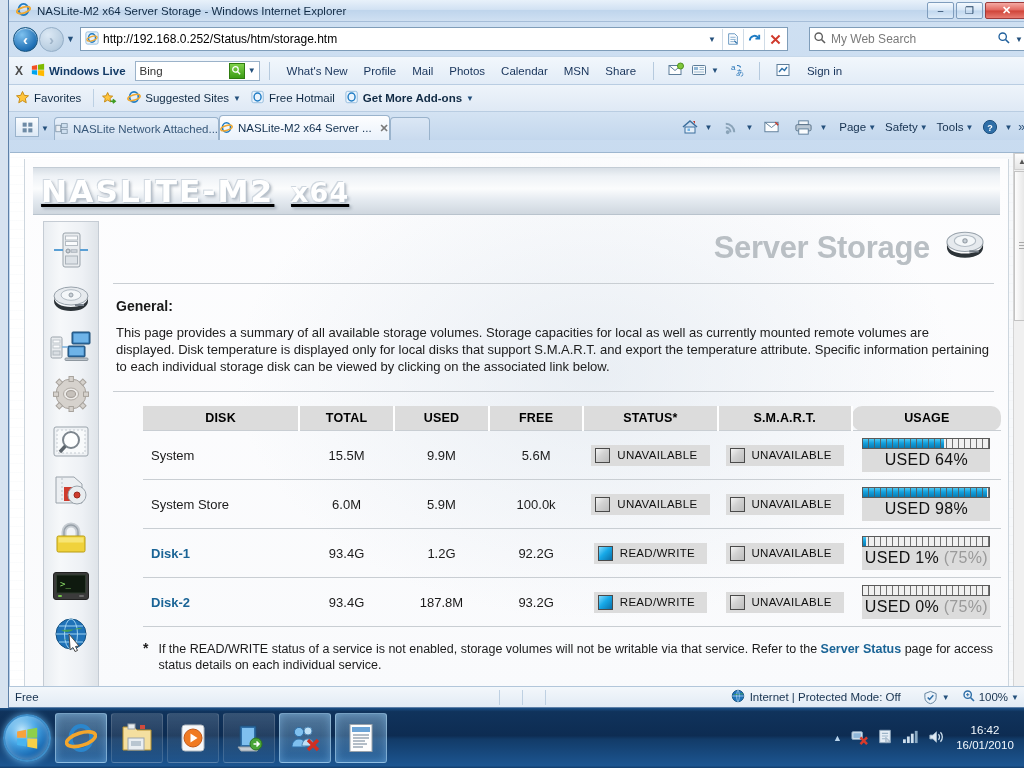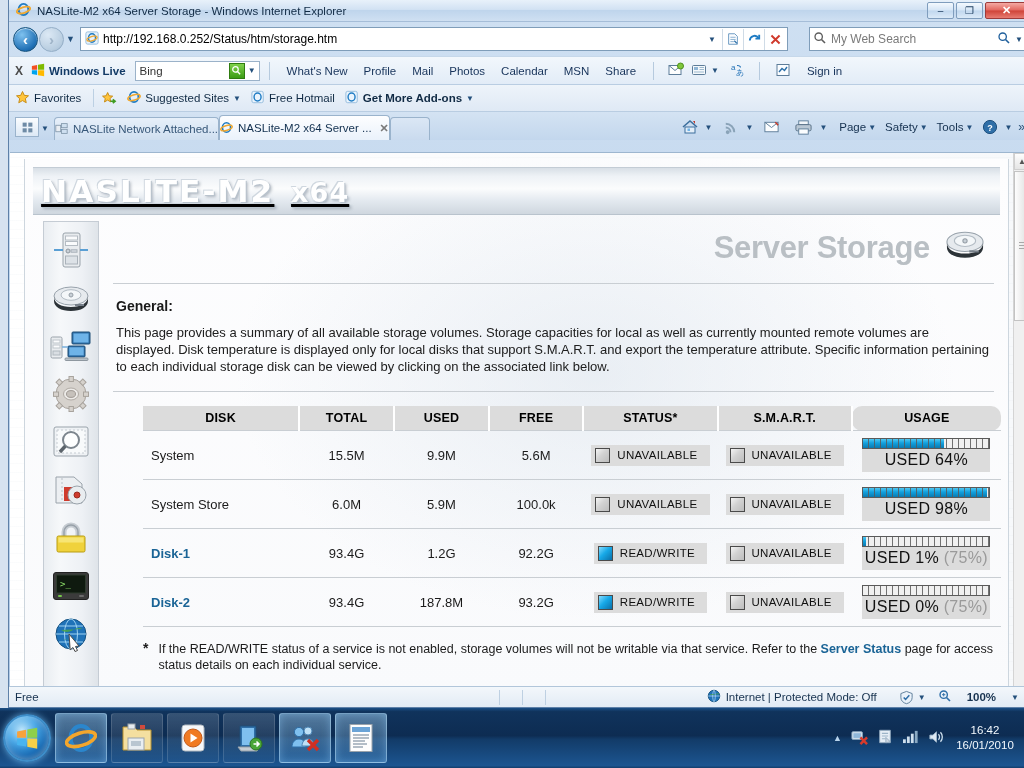--- a/index.html
+++ b/index.html
@@ -258,21 +258,21 @@
   
   #statusbar{
     position:absolute; left:0; bottom:0; width:1024px; height:21px;
     background:linear-gradient(to bottom,#f3f7fb,#e2ebf5);
     border-top:1px solid #b2c6da;
     display:flex; align-items:center; font-size:11.5px; color:#17324f;
   }
   #statusbar .done{ margin-left:6px; }
   #statusbar .seg{ width:1px;height:15px;background:#bed0e2; }
   #statusbar .zone{ display:flex;align-items:center;gap:5px; margin-left:auto; }
-  #statusbar .zoom{ display:flex;align-items:center;gap:15px; margin:0 14px 0 12px;font-weight:bold; }
+  #statusbar .zoom{ display:flex;align-items:center;gap:3px; margin:0 14px 0 12px; }
 
   
   #taskbar{
     position:absolute; left:0; top:708px; width:1024px; height:60px;
     background:linear-gradient(to bottom,#1b4f86 0%,#10335c 6%,#0d2c52 46%,#123b68 52%,#1c5590 96%,#123d6b 100%);
     display:flex; align-items:center;
   }
   #startorb{
     width:48px;height:48px;margin-left:3px; border-radius:50%;
     background:radial-gradient(circle at 38% 32%,#bfe6fb 0%,#49a7e6 35%,#1469b4 62%,#0a4279 100%);

